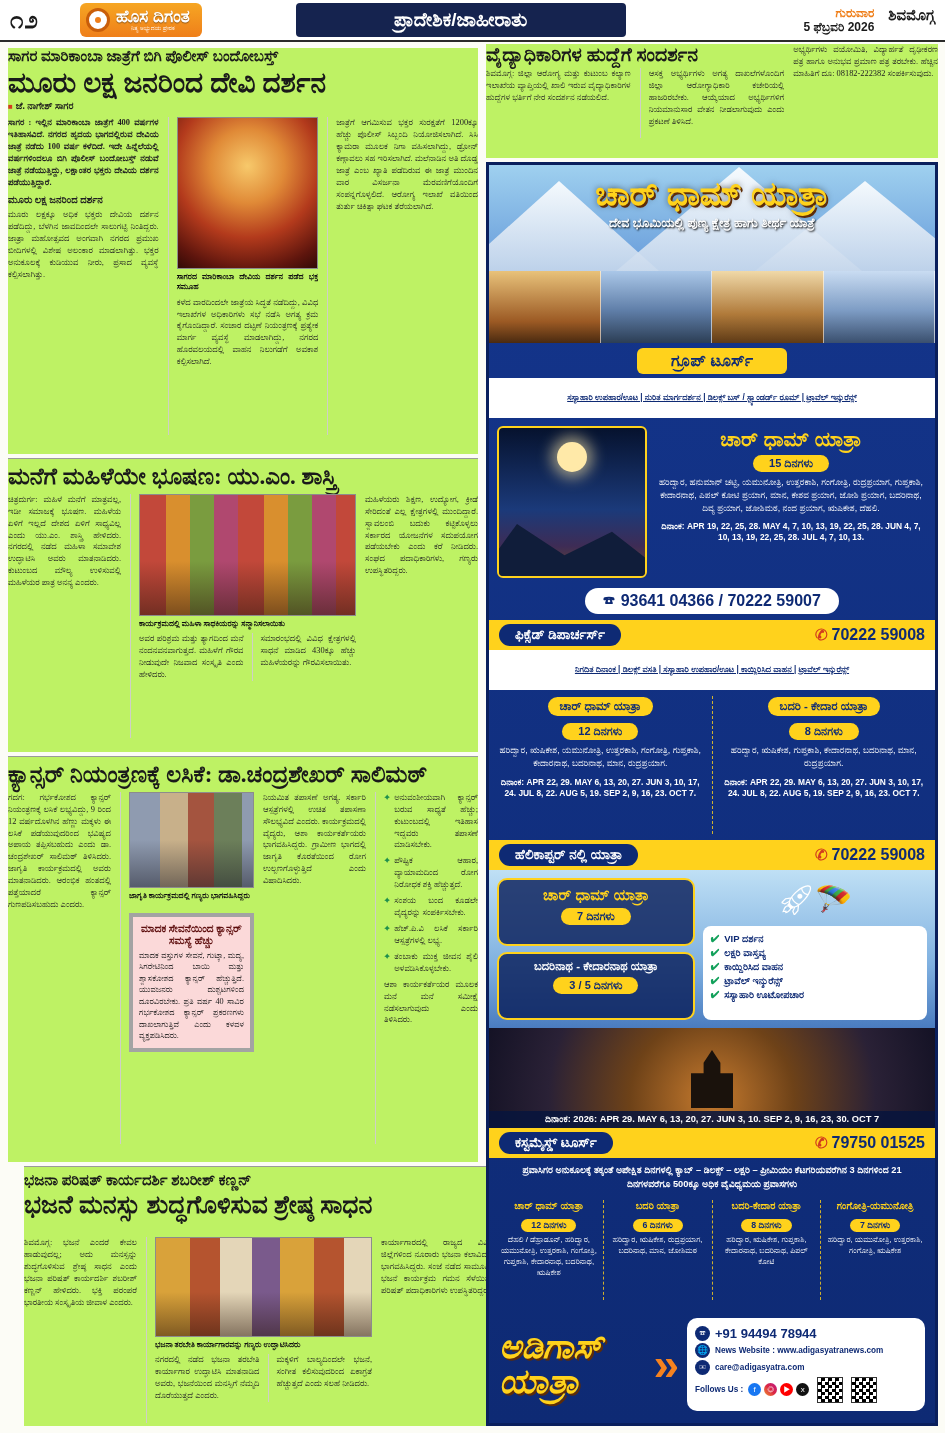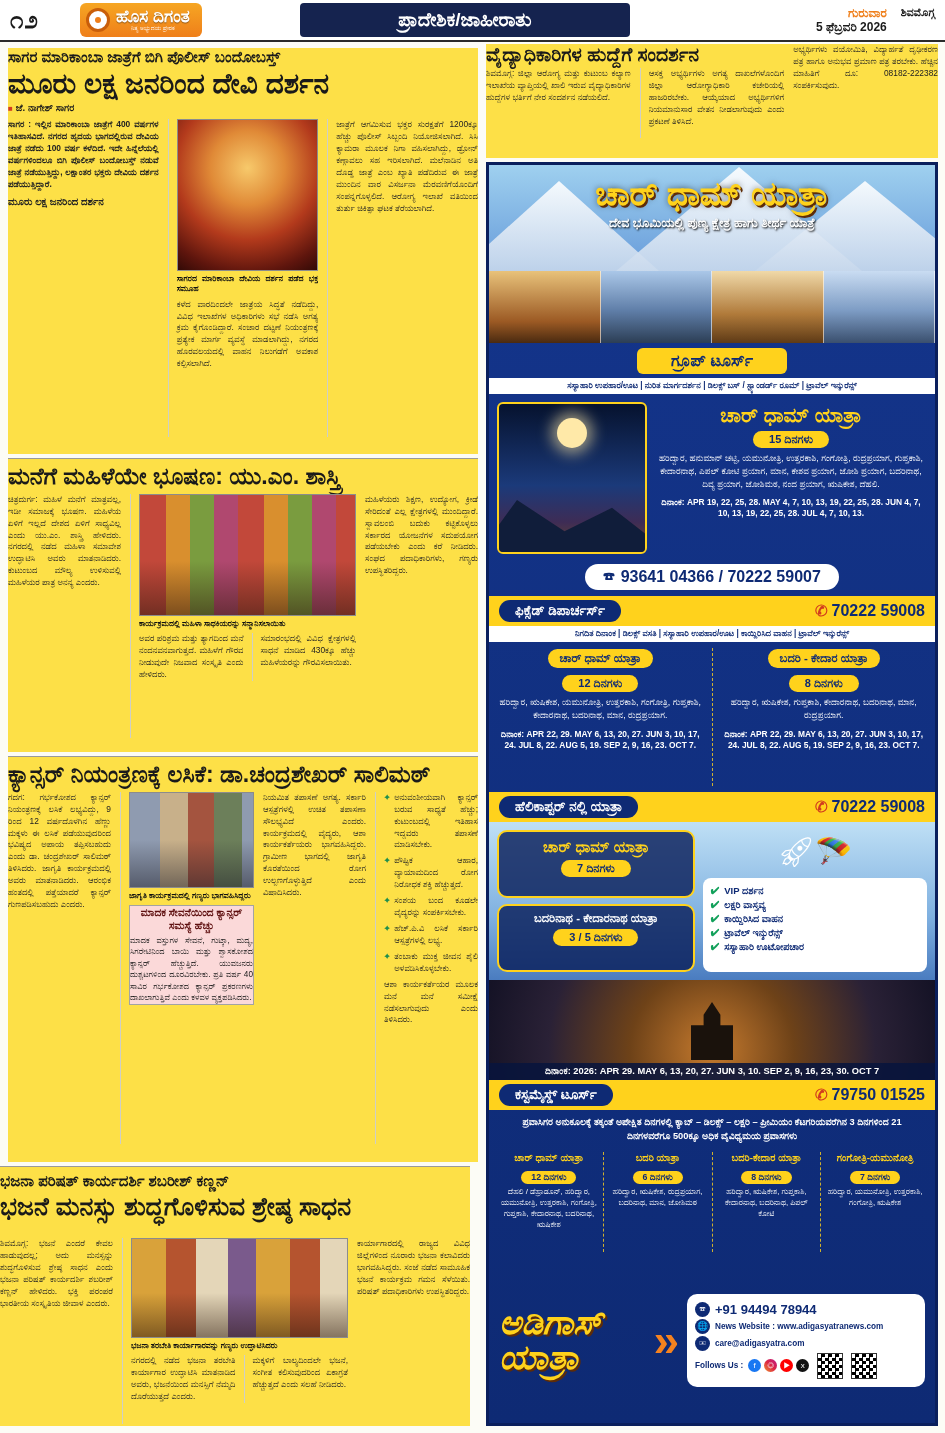--- a/index.html
+++ b/index.html
@@ -21,23 +21,23 @@
                  border:3px solid #c95e0a; position:relative; flex:0 0 auto; }
   .logo-circle::after{content:"";position:absolute;inset:6px;border-radius:50%;background:#ef7f1a;}
   .mh-title { color:#fff; font-weight:bold; font-size:17px; line-height:1; text-shadow:0 1px 1px rgba(0,0,0,.4);}
   .mh-tag   { color:#fff; font-size:6px; text-align:center; }
   .section-banner { flex:1; max-width:330px; margin:0 auto; text-align:center;
         background:#15234f; color:#fff; font-weight:bold; font-size:19px;
         padding:6px 10px; border-radius:4px; }
   .hdr-right { margin-left:auto; display:flex; gap:14px; }
   .day  { color:#ef7f1a; font-weight:bold; font-size:12px; display:block; text-align:right;}
   .date { font-weight:bold; font-size:12px; display:block; text-align:right;}
-  .edition { font-weight:bold; font-size:11px; align-self:flex-start; }
+  .edition { font-weight:bold; font-size:15px; align-self:flex-start; }
   
-  .article { position:absolute; overflow:hidden; background:#fde047; }
+  .article { position:absolute; overflow:hidden; background:#bef264;font-family:Liberation Serif, serif; }
   .rule-top { border-top:1px solid #9a9a9a; padding-top:5px; }
   .kicker { font-weight:bold; font-size:15px; margin-bottom:2px; }
   .headline { font-weight:bold; font-size:28px; line-height:1.12; margin-bottom:3px; }
   .headline.md { font-size:23px; }
   .byline { font-size:9.5px; font-weight:bold; margin:2px 0 5px; }
   .sq { color:#d23b1e; margin-right:3px; font-size:8px; }
   .cols { display:grid; gap:9px; }
   .c3 { grid-template-columns:1fr 1fr 1fr; }
   .c4 { grid-template-columns:1fr 2fr 1fr; }
   .col { font-size:8.4px; line-height:1.42; text-align:justify; color:#222; overflow:hidden; }
@@ -51,21 +51,21 @@
   .ph-women { height:122px;
      background: linear-gradient(0deg, rgba(50,25,15,.55), rgba(50,25,15,0) 45%),
      repeating-linear-gradient(90deg,#c2483a 0 26px,#d98f2e 26px 50px,#7a9c3f 50px 74px,#b0486f 74px 98px); }
   .ph-cancer { height:96px;
      background: linear-gradient(0deg, rgba(30,30,40,.5), rgba(30,30,40,0) 50%),
      repeating-linear-gradient(90deg,#8f9bb0 0 30px,#c8b08a 30px 58px,#a4543f 58px 84px,#6c7f5a 84px 112px); }
   .ph-bhajan { height:100px;
      background: linear-gradient(0deg, rgba(40,20,10,.5), rgba(40,20,10,0) 45%),
      repeating-linear-gradient(90deg,#d9a23a 0 34px,#b5542f 34px 64px,#e4d6b8 64px 96px,#7a5a8c 96px 124px); }
   .inner2 { display:grid; grid-template-columns:1fr 1fr; gap:8px; }
-  .pinkbox { background:#fbd9d9; border:1px solid #a3a3a3; margin-top:4px; }
+  .pinkbox { background:#fbd9d9; border:4px solid #a3a3a3; padding:6px; margin-top:12px; }
   .pinkbox h4 { font-size:10.5px; text-align:center; margin-bottom:3px; color:#5e0f0f; }
   .pinkbox p { font-size:8.2px; line-height:1.4; text-align:justify; }
   .bullet { display:flex; gap:4px; margin-bottom:4px; }
   .bullet .bi { color:#1f8f4d; font-size:8px; flex:0 0 auto; }
   
   .ad { position:absolute; left:486px; top:162px; width:452px; height:1264px;
         border:3px solid #0a1f5c; background:linear-gradient(180deg,#14358c 0%,#0e2a74 100%);
         display:flex; flex-direction:column; color:#fff; overflow:hidden; }
   .hero { position:relative; height:178px; flex:0 0 auto;
           background:linear-gradient(180deg,#9fd0ef 0%,#6fa3dd 50%,#3562b6 100%); overflow:hidden;}
@@ -80,21 +80,21 @@
   .temples { position:absolute; left:0; right:0; bottom:0; height:72px; display:flex; z-index:3; }
   .temples > div { flex:1; border-right:1px solid rgba(255,255,255,.6); }
   .tp1 { background:linear-gradient(180deg,#e8c27a,#9c5a24 70%,#4a2a10); }
   .tp2 { background:linear-gradient(180deg,#aac7e8,#5f7ea8 55%,#2c3e55); }
   .tp3 { background:linear-gradient(180deg,#f0d9a8,#b07a3a 60%,#5e3a16); }
   .tp4 { background:linear-gradient(180deg,#c9dcf2,#7d9cc4 55%,#3a4f6e); }
   .pill-row { text-align:center; padding:5px 0 4px; flex:0 0 auto; }
   .ypill-lg { display:inline-block; background:#ffd21c; color:#0e2a74; font-weight:bold;
       font-size:16px; padding:4px 34px; border-radius:6px; }
   .amen { background:#fff; color:#0e2a74; font-weight:bold; font-size:8.2px;
-      text-align:center; padding:3px 4px; flex:0 0 auto; }
+      text-align:center; padding:15px 4px; flex:0 0 auto;text-decoration:underline; }
   .main-tour { display:flex; gap:8px; padding:8px; flex:0 0 auto; height:168px; }
   .night { width:150px; flex:0 0 auto; border:2px solid #ffd21c; border-radius:6px; position:relative;
       background:linear-gradient(180deg,#06122e 0%,#1b3a7a 55%,#3e2c55 80%,#6a4a2a 100%); overflow:hidden;}
   .moon { position:absolute; top:14px; left:58px; width:30px; height:30px; border-radius:50%;
       background:#ffe9a8; box-shadow:0 0 14px 6px rgba(255,233,168,.55); }
   .night .peak { position:absolute; bottom:0; left:-20px; width:190px; height:52px; background:#101d3a;
       clip-path:polygon(20% 0,45% 60%,70% 15%,100% 100%,0 100%); }
   .mt-info { flex:1; text-align:center; }
   .mt-title { color:#ffd21c; font-size:20px; font-weight:bold; margin-top:2px; }
   .ypill-sm { display:inline-block; background:#ffd21c; color:#0e2a74; font-weight:bold;
@@ -187,20 +187,21 @@
   </header>
 
   <section class="article" style="left:8px; top:48px; width:470px; height:406px;">
     <div class="kicker">ಸಾಗರ ಮಾರಿಕಾಂಬಾ ಜಾತ್ರೆಗೆ ಬಿಗಿ ಪೊಲೀಸ್ ಬಂದೋಬಸ್ತ್</div>
     <div class="headline">ಮೂರು ಲಕ್ಷ ಜನರಿಂದ ದೇವಿ ದರ್ಶನ</div>
     <div class="byline"><span class="sq">■</span><span>ಜೆ. ನಾಗೇಶ್ ಸಾಗರ</span></div>
     <div class="cols c3" style="height:318px;">
       <div class="col">
         <span class="lead-city">ಸಾಗರ : ಇಲ್ಲಿನ ಮಾರಿಕಾಂಬಾ ಜಾತ್ರೆಗೆ 400 ವರ್ಷಗಳ ಇತಿಹಾಸವಿದೆ. ನಗರದ ಹೃದಯ ಭಾಗದಲ್ಲಿರುವ ದೇವಿಯ ಜಾತ್ರೆ ನಡೆದು 100 ವರ್ಷ ಕಳೆದಿದೆ. ಇದೇ ಹಿನ್ನೆಲೆಯಲ್ಲಿ ವರ್ಷಗಳಿಂದಲೂ ಬಿಗಿ ಪೊಲೀಸ್ ಬಂದೋಬಸ್ತ್ ನಡುವೆ ಜಾತ್ರೆ ನಡೆಯುತ್ತಿದ್ದು, ಲಕ್ಷಾಂತರ ಭಕ್ತರು ದೇವಿಯ ದರ್ಶನ ಪಡೆಯುತ್ತಿದ್ದಾರೆ.</span>
         <div class="subhead">ಮೂರು ಲಕ್ಷ ಜನರಿಂದ ದರ್ಶನ</div>
+        <span>ಮೂರು ಲಕ್ಷಕ್ಕೂ ಅಧಿಕ ಭಕ್ತರು ದೇವಿಯ ದರ್ಶನ ಪಡೆದಿದ್ದು, ಬೆಳಗಿನ ಜಾವದಿಂದಲೇ ಸಾಲುಗಟ್ಟಿ ನಿಂತಿದ್ದರು. ಜಾತ್ರಾ ಮಹೋತ್ಸವದ ಅಂಗವಾಗಿ ನಗರದ ಪ್ರಮುಖ ಬೀದಿಗಳಲ್ಲಿ ವಿಶೇಷ ಅಲಂಕಾರ ಮಾಡಲಾಗಿತ್ತು. ಭಕ್ತರ ಅನುಕೂಲಕ್ಕೆ ಕುಡಿಯುವ ನೀರು, ಪ್ರಸಾದ ವ್ಯವಸ್ಥೆ ಕಲ್ಪಿಸಲಾಗಿತ್ತು.</span>
       </div>
       <div class="col">
         <div class="photo ph-deity"></div>
         <div class="caption">ಸಾಗರದ ಮಾರಿಕಾಂಬಾ ದೇವಿಯ ದರ್ಶನ ಪಡೆದ ಭಕ್ತ ಸಮೂಹ</div>
         <span>ಕಳೆದ ವಾರದಿಂದಲೇ ಜಾತ್ರೆಯ ಸಿದ್ಧತೆ ನಡೆದಿದ್ದು, ವಿವಿಧ ಇಲಾಖೆಗಳ ಅಧಿಕಾರಿಗಳು ಸಭೆ ನಡೆಸಿ ಅಗತ್ಯ ಕ್ರಮ ಕೈಗೊಂಡಿದ್ದಾರೆ. ಸಂಚಾರ ದಟ್ಟಣೆ ನಿಯಂತ್ರಣಕ್ಕೆ ಪ್ರತ್ಯೇಕ ಮಾರ್ಗ ವ್ಯವಸ್ಥೆ ಮಾಡಲಾಗಿದ್ದು, ನಗರದ ಹೊರವಲಯದಲ್ಲಿ ವಾಹನ ನಿಲುಗಡೆಗೆ ಅವಕಾಶ ಕಲ್ಪಿಸಲಾಗಿದೆ.</span>
       </div>
       <div class="col">
         <span>ಜಾತ್ರೆಗೆ ಆಗಮಿಸುವ ಭಕ್ತರ ಸುರಕ್ಷತೆಗೆ 1200ಕ್ಕೂ ಹೆಚ್ಚು ಪೊಲೀಸ್ ಸಿಬ್ಬಂದಿ ನಿಯೋಜಿಸಲಾಗಿದೆ. ಸಿಸಿ ಕ್ಯಾಮರಾ ಮೂಲಕ ನಿಗಾ ವಹಿಸಲಾಗಿದ್ದು, ಡ್ರೋನ್ ಕಣ್ಗಾವಲು ಸಹ ಇರಿಸಲಾಗಿದೆ. ಮಲೆನಾಡಿನ ಅತಿ ದೊಡ್ಡ ಜಾತ್ರೆ ಎಂಬ ಖ್ಯಾತಿ ಪಡೆದಿರುವ ಈ ಜಾತ್ರೆ ಮುಂದಿನ ವಾರ ವಿಸರ್ಜನಾ ಮೆರವಣಿಗೆಯೊಂದಿಗೆ ಸಂಪನ್ನಗೊಳ್ಳಲಿದೆ. ಆರೋಗ್ಯ ಇಲಾಖೆ ವತಿಯಿಂದ ತುರ್ತು ಚಿಕಿತ್ಸಾ ಘಟಕ ತೆರೆಯಲಾಗಿದೆ.</span>
       </div>
     </div>
@@ -267,21 +268,21 @@
           </div>
         <div class="bullet">
             <span class="bi">✦</span>
             <span>ತಂಬಾಕು ಮುಕ್ತ ಜೀವನ ಶೈಲಿ ಅಳವಡಿಸಿಕೊಳ್ಳಬೇಕು.</span>
           </div>
         <span>ಆಶಾ ಕಾರ್ಯಕರ್ತೆಯರ ಮೂಲಕ ಮನೆ ಮನೆ ಸಮೀಕ್ಷೆ ನಡೆಸಲಾಗುವುದು ಎಂದು ತಿಳಿಸಿದರು.</span>
       </div>
     </div>
   </section>
 
-  <section class="article rule-top" style="left:0; top:1166px; width:470px; height:260px;">
+  <section class="article rule-top" style="left:24px; top:1166px; width:470px; height:260px;">
     <div class="kicker">ಭಜನಾ ಪರಿಷತ್ ಕಾರ್ಯದರ್ಶಿ ಶಬರೀಶ್ ಕಣ್ಣನ್</div>
     <div class="headline" style="font-size:25px;">ಭಜನೆ ಮನಸ್ಸು ಶುದ್ಧಗೊಳಿಸುವ ಶ್ರೇಷ್ಠ ಸಾಧನ</div>
     <div class="cols c4" style="height:186px; margin-top:18px;">
       <div class="col"><span>ಶಿವಮೊಗ್ಗ: ಭಜನೆ ಎಂದರೆ ಕೇವಲ ಹಾಡುವುದಲ್ಲ; ಅದು ಮನಸ್ಸನ್ನು ಶುದ್ಧಗೊಳಿಸುವ ಶ್ರೇಷ್ಠ ಸಾಧನ ಎಂದು ಭಜನಾ ಪರಿಷತ್ ಕಾರ್ಯದರ್ಶಿ ಶಬರೀಶ್ ಕಣ್ಣನ್ ಹೇಳಿದರು. ಭಕ್ತಿ ಪರಂಪರೆ ಭಾರತೀಯ ಸಂಸ್ಕೃತಿಯ ಜೀವಾಳ ಎಂದರು.</span></div>
       <div class="colsep">
         <div class="photo ph-bhajan"></div>
         <div class="caption">ಭಜನಾ ತರಬೇತಿ ಕಾರ್ಯಾಗಾರವನ್ನು ಗಣ್ಯರು ಉದ್ಘಾಟಿಸಿದರು</div>
         <div class="inner2">
           <div class="col" style="border:none; padding-left:0;"><span>ನಗರದಲ್ಲಿ ನಡೆದ ಭಜನಾ ತರಬೇತಿ ಕಾರ್ಯಾಗಾರ ಉದ್ಘಾಟಿಸಿ ಮಾತನಾಡಿದ ಅವರು, ಭಜನೆಯಿಂದ ಮನಸ್ಸಿಗೆ ನೆಮ್ಮದಿ ದೊರೆಯುತ್ತದೆ ಎಂದರು.</span></div>
           <div class="col"><span>ಮಕ್ಕಳಿಗೆ ಬಾಲ್ಯದಿಂದಲೇ ಭಜನೆ, ಸಂಗೀತ ಕಲಿಸುವುದರಿಂದ ಏಕಾಗ್ರತೆ ಹೆಚ್ಚುತ್ತದೆ ಎಂದು ಸಲಹೆ ನೀಡಿದರು.</span></div>

